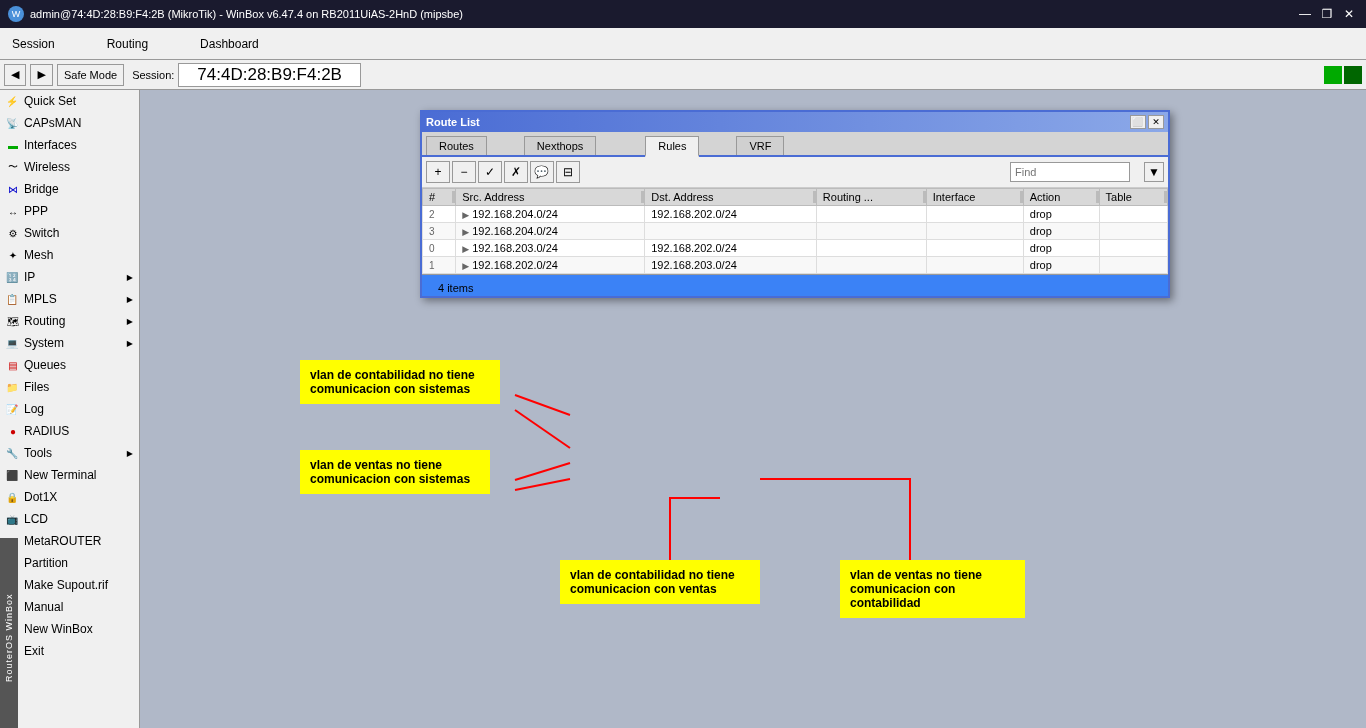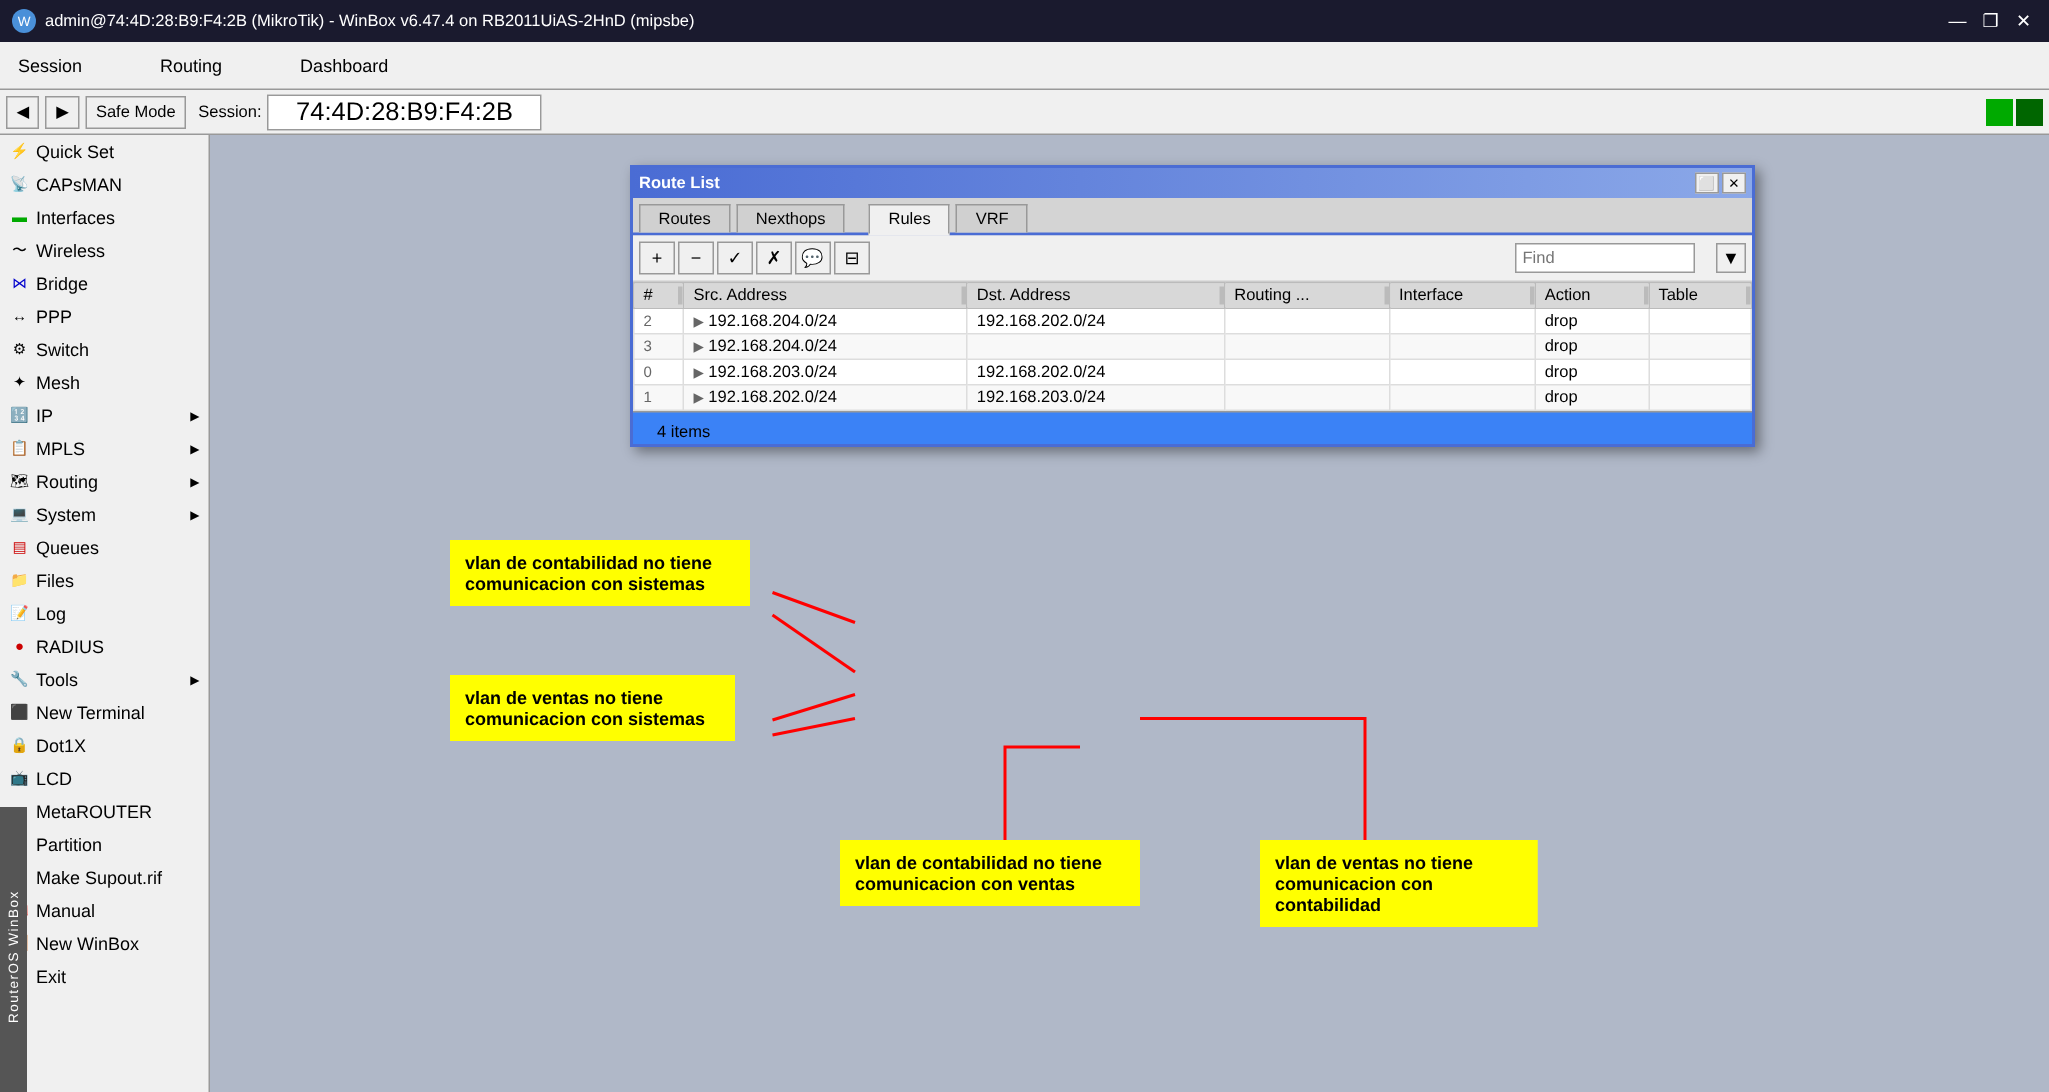--- a/index.html
+++ b/index.html
@@ -135,20 +135,21 @@
     }
     .window-controls { display: flex; gap: 2px; }
     .win-btn { width: 16px; height: 14px; border: 1px solid #999; background: #f0f0f0; cursor: pointer; font-size: 9px; display: flex; align-items: center; justify-content: center; }
 
     
     .tabs {
       display: flex;
       background: #d4d4d4;
       border-bottom: 2px solid #4a6cd4;
       padding-top: 4px;
+      gap: 33px;
     }
     .tab {
       padding: 3px 12px;
       border: 1px solid #999;
       border-bottom: none;
       background: #d0d0d0;
       cursor: pointer;
       font-size: 11px;
       margin-left: 4px;
     }

